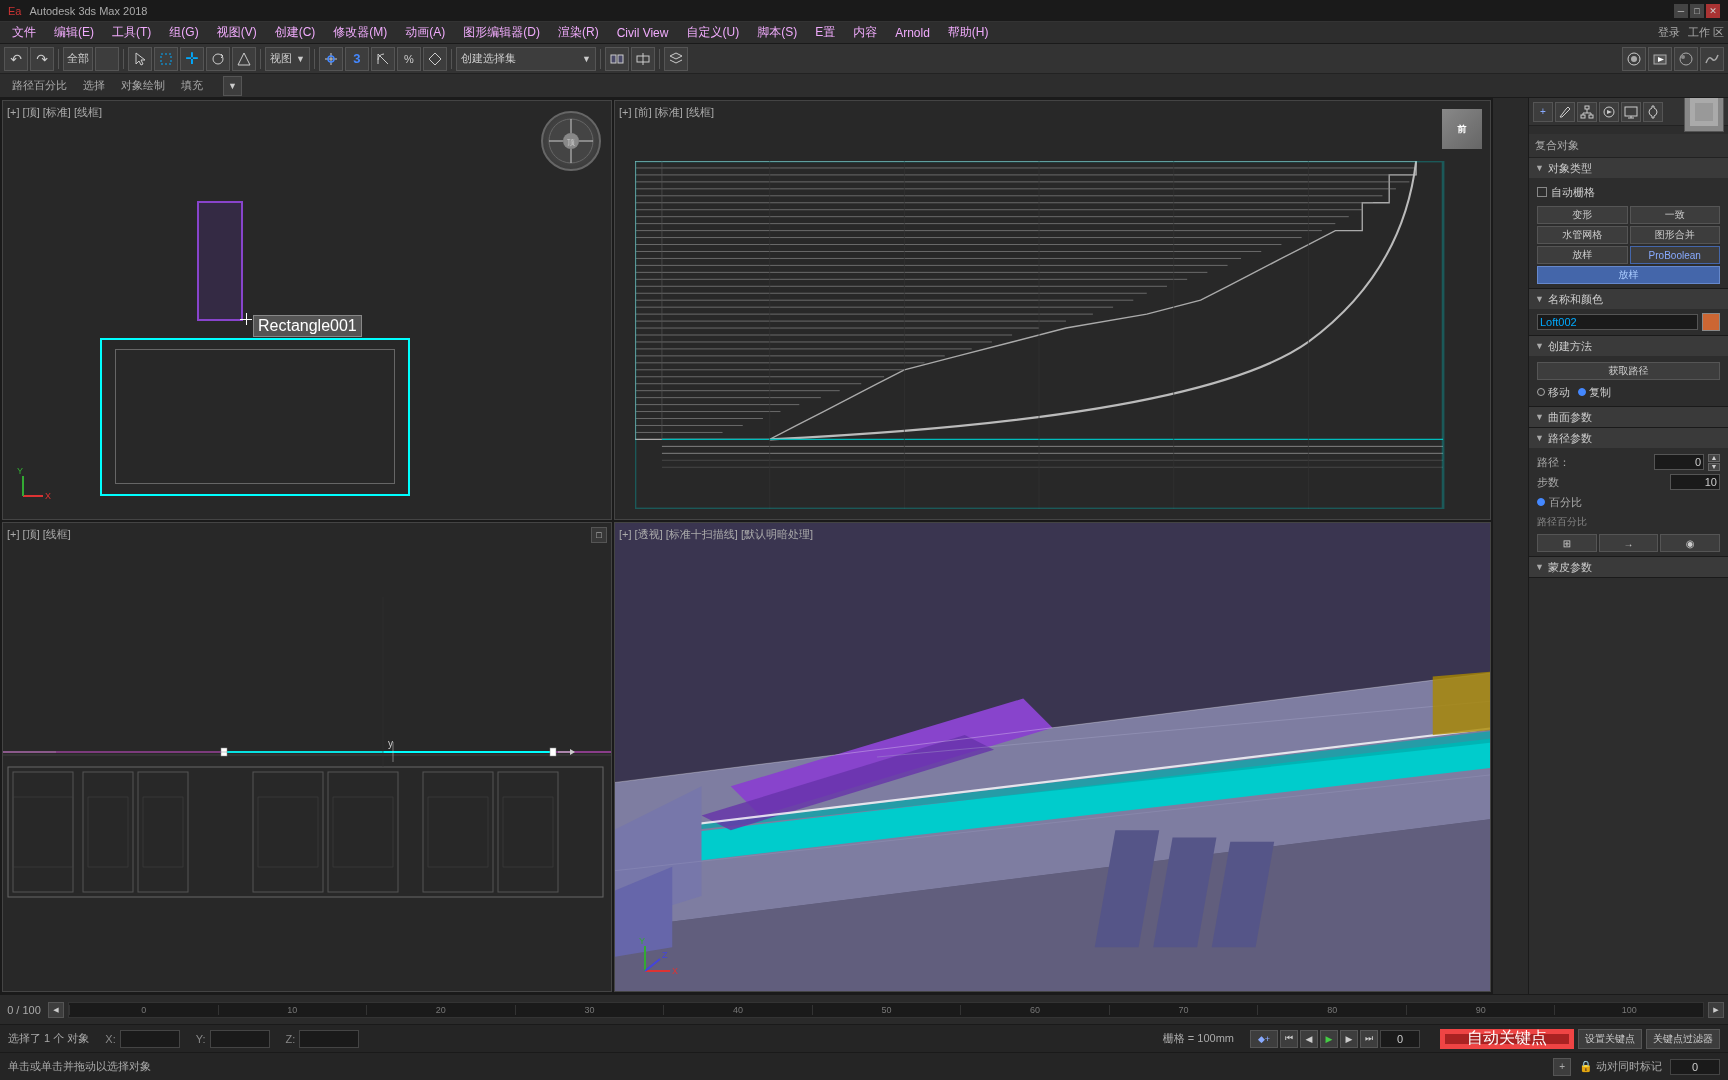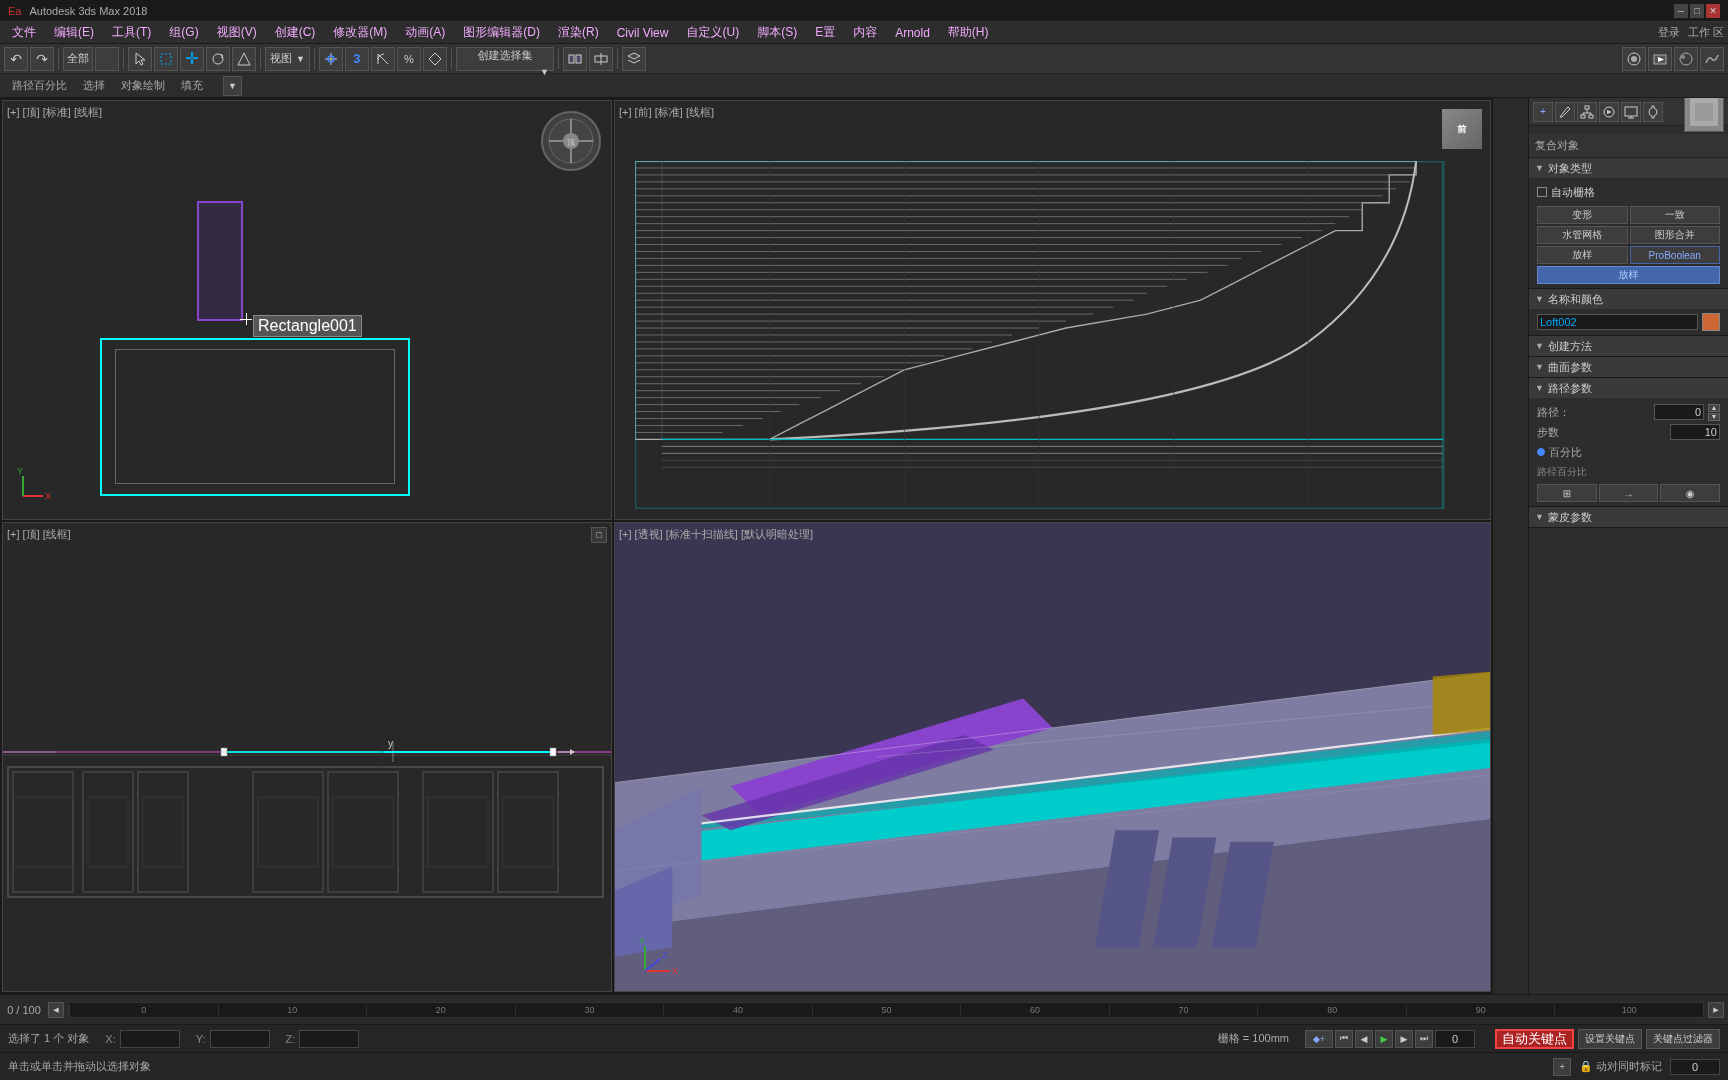--- a/index.html
+++ b/index.html
@@ -571,21 +571,21 @@
       </svg>
   </div>
   <div class="tb-btn" style="font-size:11px;">%</div>
   <div class="tb-btn">
     <svg width="16" height="16" viewBox="0 0 16 16">
         <path d="M8 2 L14 8 L8 14 L2 8 Z" stroke="#ccc" stroke-width="1" fill="none"></path>
       </svg>
   </div>
   <div class="tb-separator"></div>
 
-  <div class="tb-dropdown" style="width:98px;flex-direction:column;">
+  <div class="tb-dropdown" style="width:140px;">
     <span>创建选择集</span>
     <span style="font-size:9px;margin-left:auto;">▼</span>
   </div>
   <div class="tb-separator"></div>
 
   <div class="tb-btn">
     <svg width="16" height="16" viewBox="0 0 16 16">
         <rect x="2" y="4" width="5" height="8" stroke="#ccc" stroke-width="1" fill="rgba(100,100,200,0.3)"></rect>
         <rect x="9" y="4" width="5" height="8" stroke="#ccc" stroke-width="1" fill="rgba(100,100,200,0.3)"></rect>
       </svg>
@@ -953,20 +953,35 @@
           <div style="width:18px;height:18px;background:#cc6633;border:1px solid #888;"></div>
         </div>
       </div>
     </div>
 
     <div class="rp-section">
       <div class="rp-section-header">
         <span class="arrow">▼</span>
         <span>创建方法</span>
       </div>
+      <div class="rp-section-content">
+        <div class="rp-btn-row">
+          <div class="rp-btn">获取路径</div>
+        </div>
+        <div class="rp-row" style="gap:8px;">
+          <div style="display:flex;align-items:center;gap:3px;">
+            <div class="rp-radio"></div>
+            <span>移动</span>
+          </div>
+          <div style="display:flex;align-items:center;gap:3px;">
+            <div class="rp-radio active"></div>
+            <span>复制</span>
+          </div>
+        </div>
+      </div>
     </div>
 
     <div class="rp-section">
       <div class="rp-section-header">
         <span class="arrow">▼</span>
         <span>曲面参数</span>
       </div>
     </div>
 
     <div class="rp-section">
@@ -1055,21 +1070,21 @@
   <div class="anim-controls">
     <div class="anim-btn" style="width:28px;color:#88aaff;">◆+</div>
     <div class="anim-btn">⏮</div>
     <div class="anim-btn">◀</div>
     <div class="anim-btn" style="color:#44cc44;">▶</div>
     <div class="anim-btn">▶</div>
     <div class="anim-btn">⏭</div>
     <input class="keyframe-input" value="0" style="">
   </div>
   <div style="display:flex;gap:4px;margin-left:4px;">
-    <div style="height:20px;padding:0 5px;background:#aa2222;border:2px solid #ef4444;display:flex;align-items:center;font-size:13px;cursor:pointer;color:#fff;">自动关键点</div>
+    <div style="height:20px;padding:0 22px;background:#aa2222;border:5px solid #ef4444;display:flex;align-items:center;font-size:16px;cursor:pointer;color:#fff;">自动关键点</div>
     <div style="height:20px;padding:0 6px;background:#3d3d3d;border:1px solid #555;display:flex;align-items:center;font-size:10px;cursor:pointer;color:#ccc;">设置关键点</div>
     <div style="height:20px;padding:0 6px;background:#3d3d3d;border:1px solid #555;display:flex;align-items:center;font-size:10px;cursor:pointer;color:#ccc;">关键点过滤器</div>
   </div>
 </div>
 
 <div id="prompt-area">
   <span>单击或单击并拖动以选择对象</span>
   <div style="margin-left:auto;display:flex;align-items:center;gap:8px;">
     <div style="width:18px;height:18px;background:#3d3d3d;border:1px solid #555;display:flex;align-items:center;justify-content:center;font-size:10px;cursor:pointer;">+</div>
     <span style="font-size:11px;color:#aaa;">🔒 动对同时标记</span>

